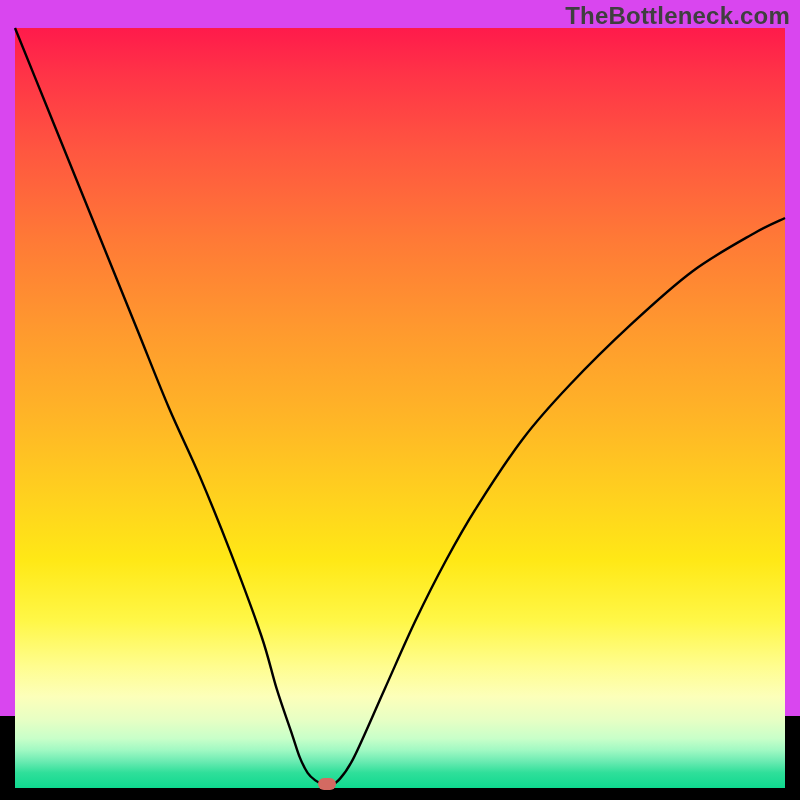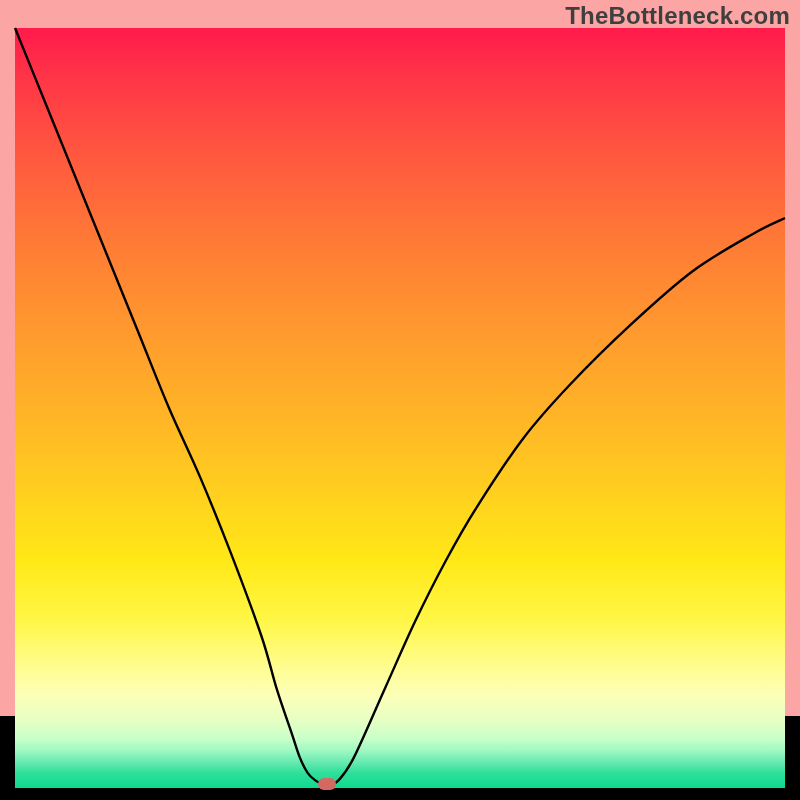--- a/index.html
+++ b/index.html
@@ -1,21 +1,21 @@
 <!DOCTYPE html>
 <html><head>
 <meta charset="utf-8">
 <style>
   * { margin: 0; padding: 0; box-sizing: border-box; }
   html, body { width: 800px; height: 800px; overflow: hidden; background: #000; }
   .frame {
     position: relative;
     width: 800px;
     height: 716px;
-    background: #fca5a5;
+    background: #d946ef;
   }
   .watermark {
     position: absolute;
     top: 2px;
     right: 10px;
     font-family: Arial, Helvetica, sans-serif;
     font-size: 24px;
     font-weight: 600;
     color: #3f3f3f;
     letter-spacing: 0.2px;

